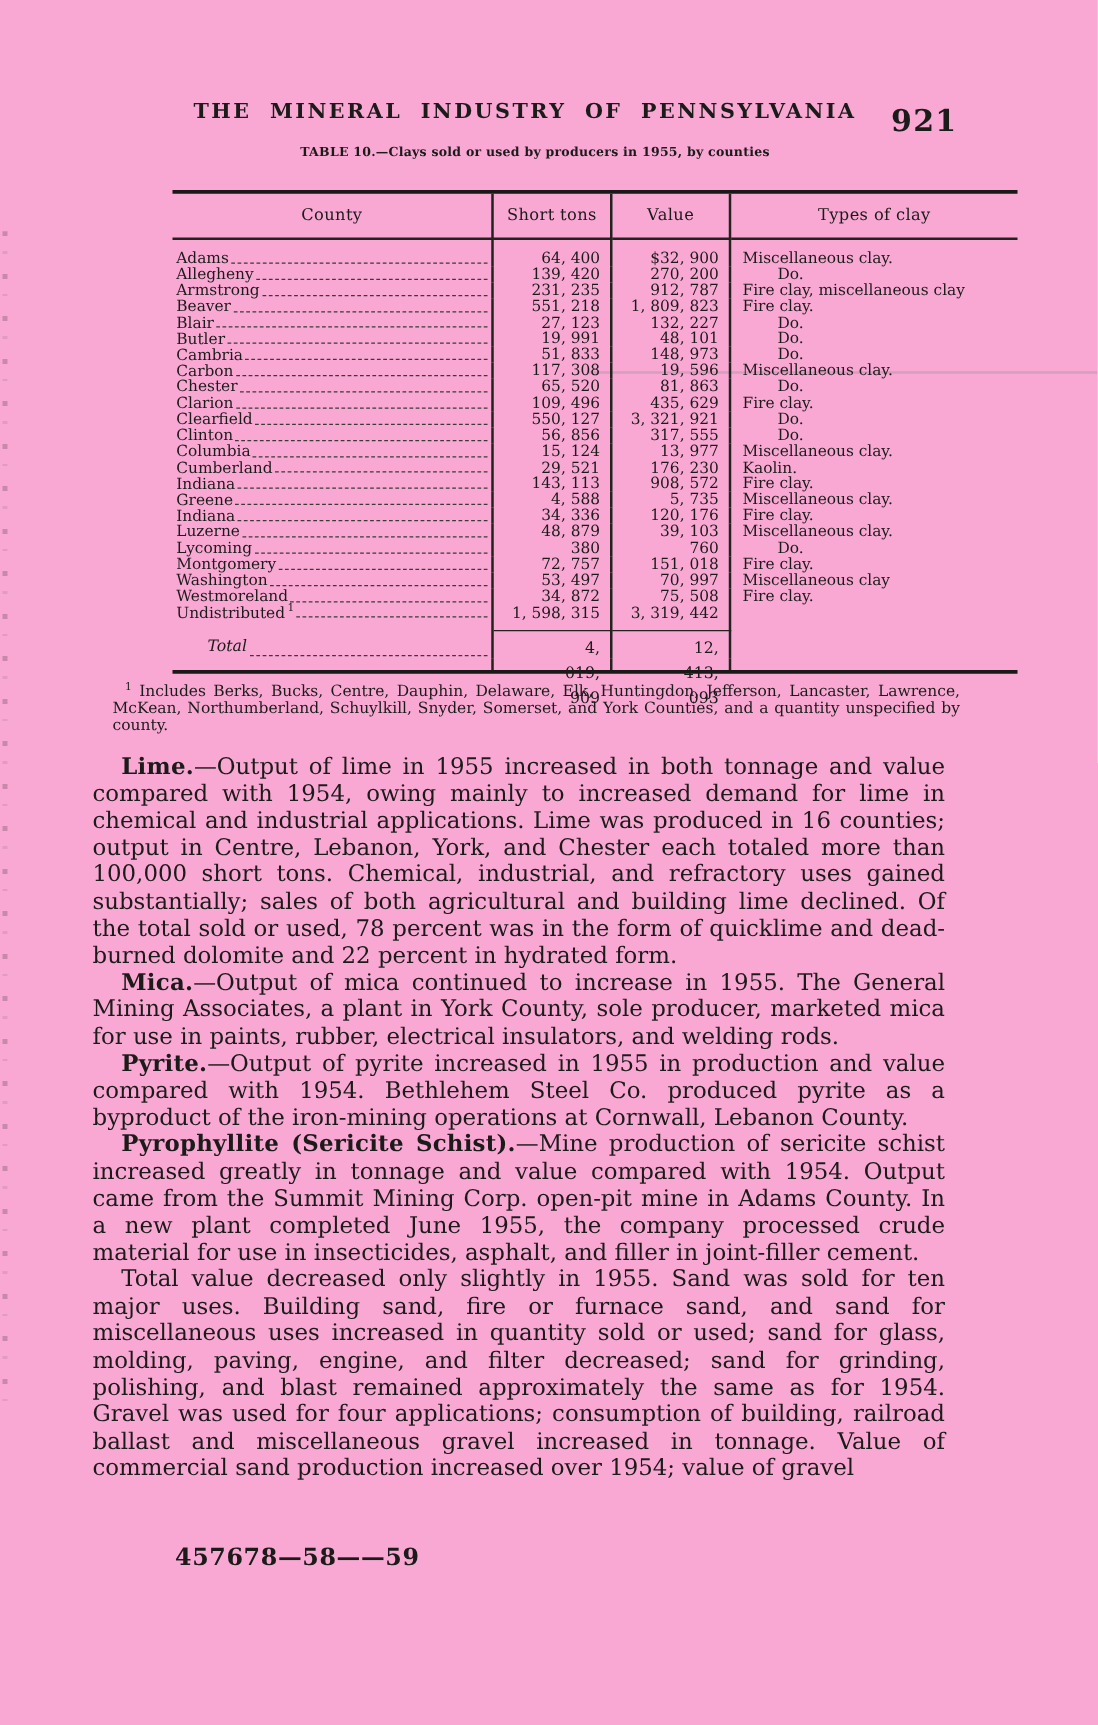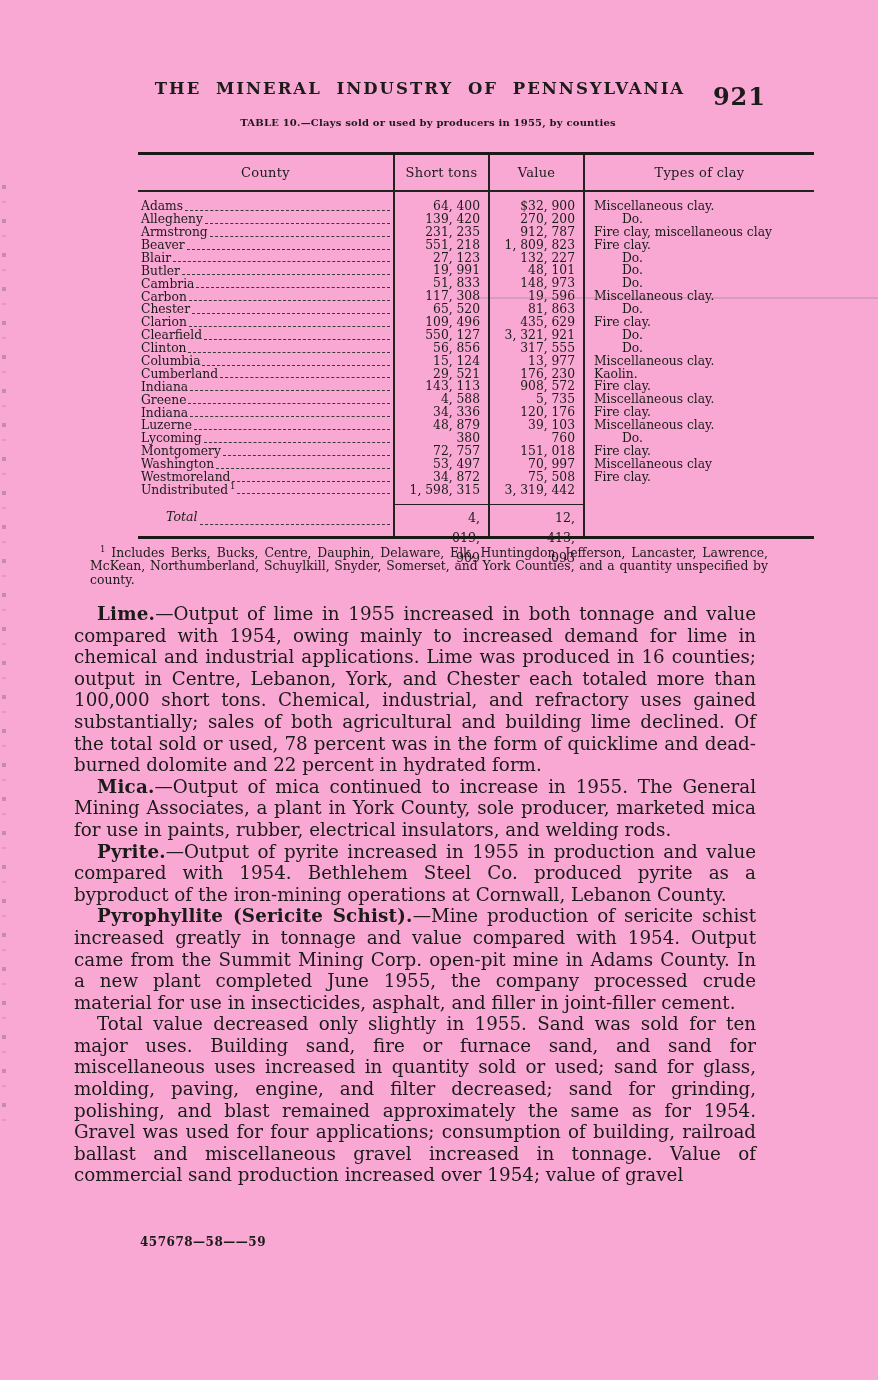--- a/index.html
+++ b/index.html
@@ -77,21 +77,21 @@
   
   .body-text{
     position:absolute;top:603px;left:74px;width:682px;
     font-size:18.3px;line-height:21.6px;text-align:justify;
   }
   .body-text p{margin:0;text-indent:23px;}
   .body-text b{letter-spacing:.2px;}
   
   .footer-sig{
     position:absolute;top:1235px;left:140px;
-    font-size:12px;font-weight:bold;letter-spacing:.5px;
+    font-size:19px;font-weight:bold;letter-spacing:.5px;
   }
 </style>
 </head>
 <body>
 
 <div class="page">
   <div class="edge-noise"></div>
   <div class="scan-streak"></div>
 
   <div class="running-head">

